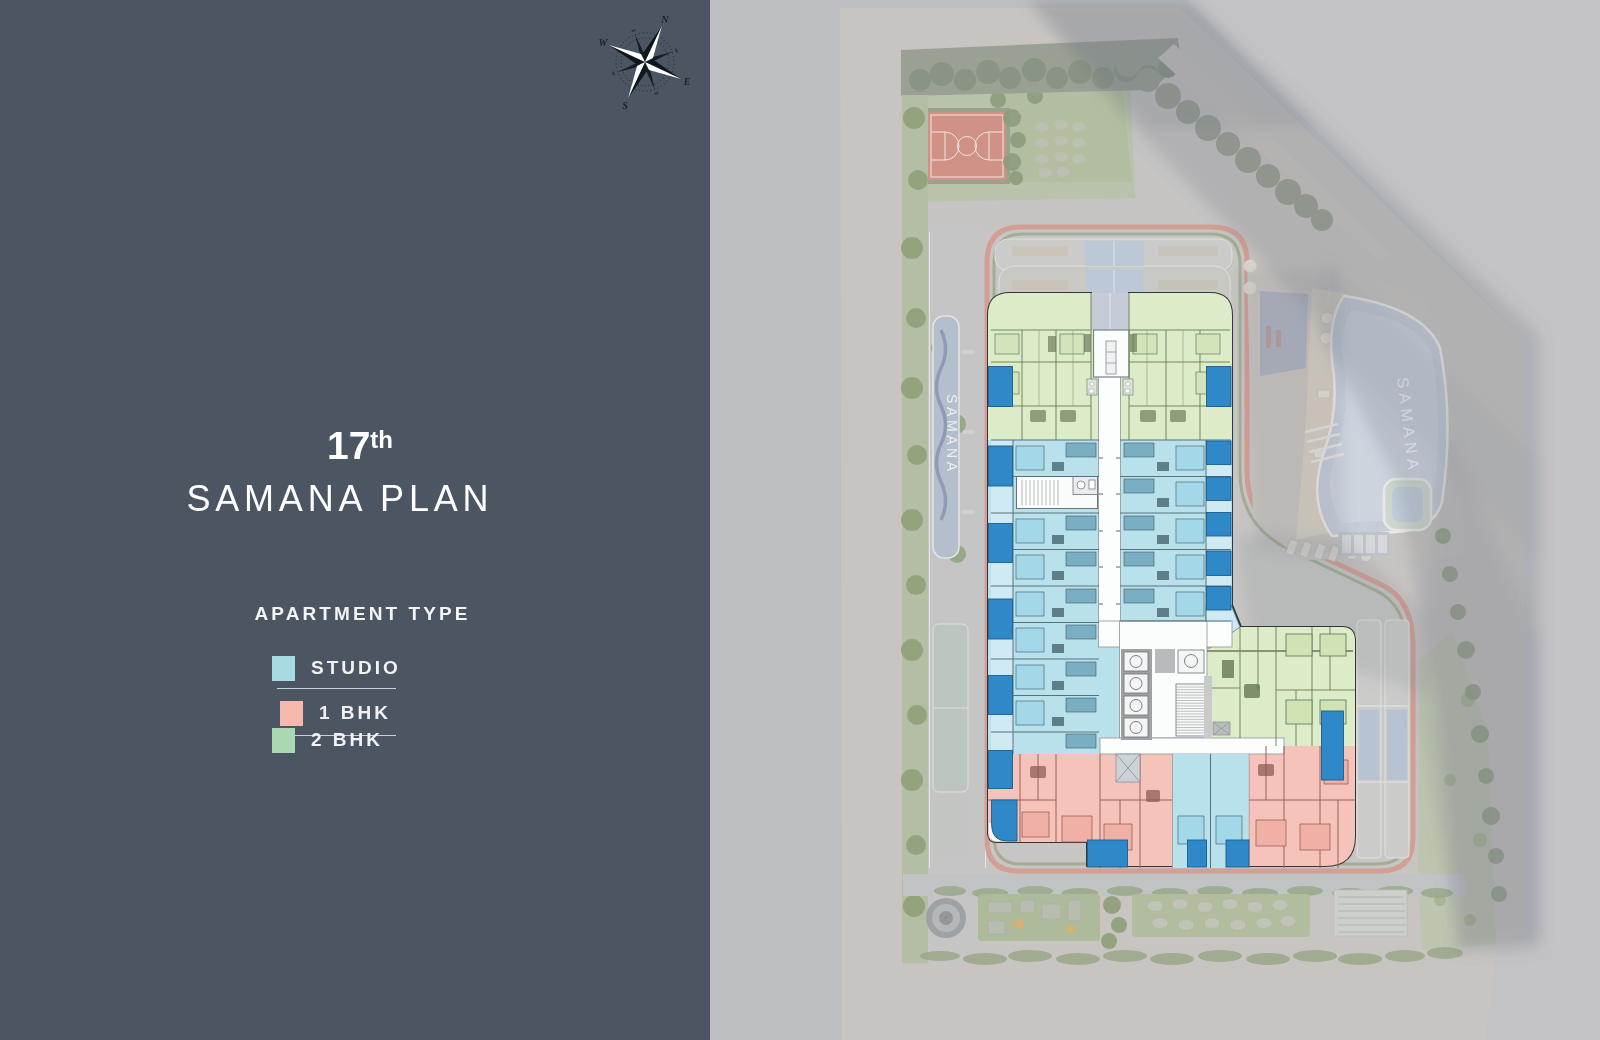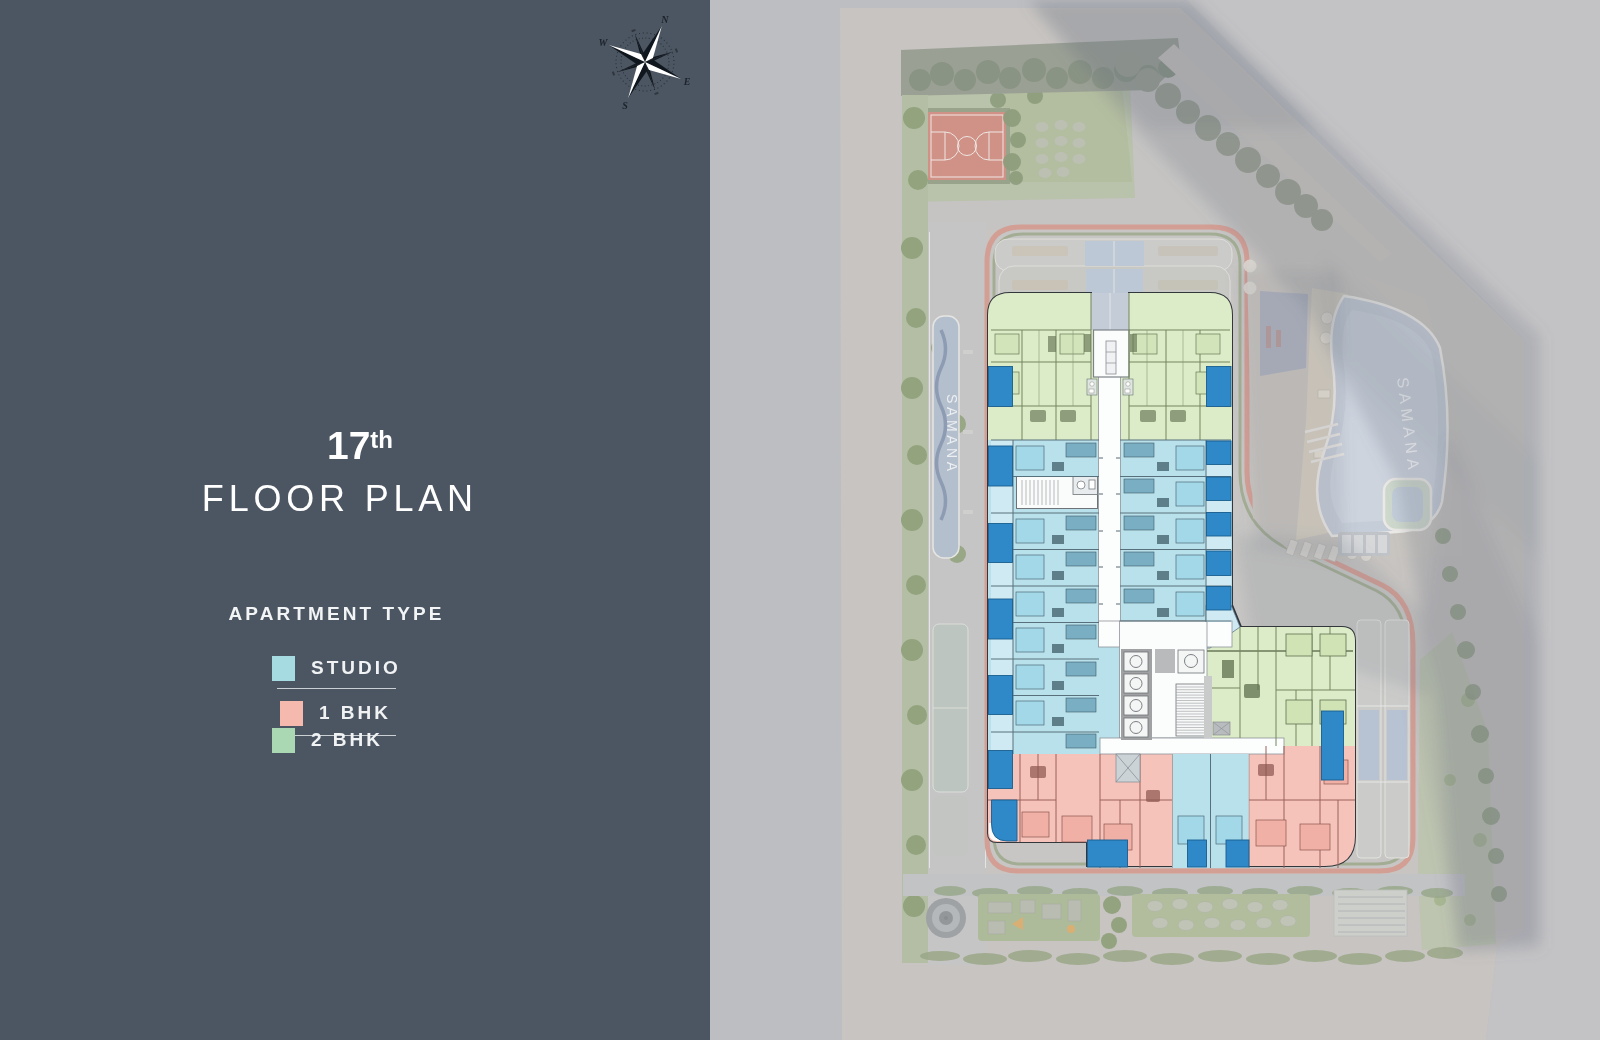--- a/index.html
+++ b/index.html
@@ -5,21 +5,21 @@
   html,body{margin:0;padding:0;}
   body{width:1600px;height:1040px;overflow:hidden;position:relative;
        font-family:"Liberation Sans", sans-serif;background:#bdbec2;}
   .panel{position:absolute;left:0;top:0;width:710px;height:1040px;background:#4c5662;}
   .title17{position:absolute;left:0;top:424px;width:672px;text-align:center;color:#fff;
            font-size:39px;font-weight:bold;letter-spacing:0px;margin-left:24px;}
   .title17 sup{font-size:24px;vertical-align:11px;letter-spacing:0;}
   .titlefp{position:absolute;left:0;top:478px;width:675px;text-align:center;color:#fff;
            font-size:36px;font-weight:normal;letter-spacing:4.8px;text-indent:4.8px;}
   .apttype{position:absolute;left:0;top:603px;width:670px;text-align:center;color:#f2f4f6;
-           font-size:19px;font-weight:bold;letter-spacing:3.1px;text-indent:3.1px;}
+           font-size:19px;font-weight:bold;letter-spacing:3.1px;text-indent:3.1px;padding-left:26px;}
   .leg{position:absolute;left:272px;color:#f0f2f4;font-size:19px;letter-spacing:3px;font-weight:bold;}
   .leg .sw{display:inline-block;width:23px;height:25px;vertical-align:middle;margin-right:16px;}
   .legline{position:absolute;left:277px;width:119px;height:1px;background:rgba(235,239,241,.8);}
 </style>
 </head>
 <body>
 
 <div class="panel"></div>
 
 <svg style="position:absolute;left:580px;top:0px" width="130" height="125" viewBox="-65 -62 130 125">
@@ -64,21 +64,21 @@
       <text x="0" y="-43.5" transform="rotate(-25 0 -47)">N</text>
       <text x="46.5" y="3.5" transform="rotate(-25 46.5 0)">E</text>
       <text x="0" y="51" transform="rotate(-25 0 47.5)">S</text>
       <text x="-46.5" y="3.5" transform="rotate(-25 -46.5 0)">W</text>
     </g>
   </g>
 </svg>
 
 <div class="title17">17<sup>th</sup></div>
 
-<div class="titlefp">FLOOR PLAN</div>
+<div class="titlefp">SAMANA PLAN</div>
 
 <div class="apttype">APARTMENT TYPE</div>
 
 <div class="leg" style="top:656px;"><span class="sw" style="background:#a6dbe2;"></span>STUDIO</div>
 
 <div class="legline" style="top:688px;"></div>
 
 <div class="leg" style="top:701px;margin-left:8px;"><span class="sw" style="background:#f5b9ad;"></span>1 BHK</div>
 
 <div class="legline" style="top:735px;"></div>

